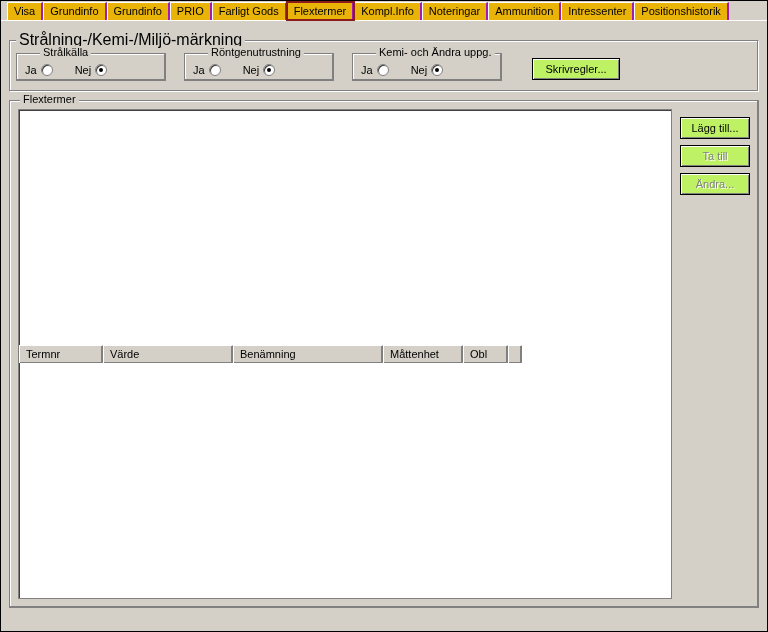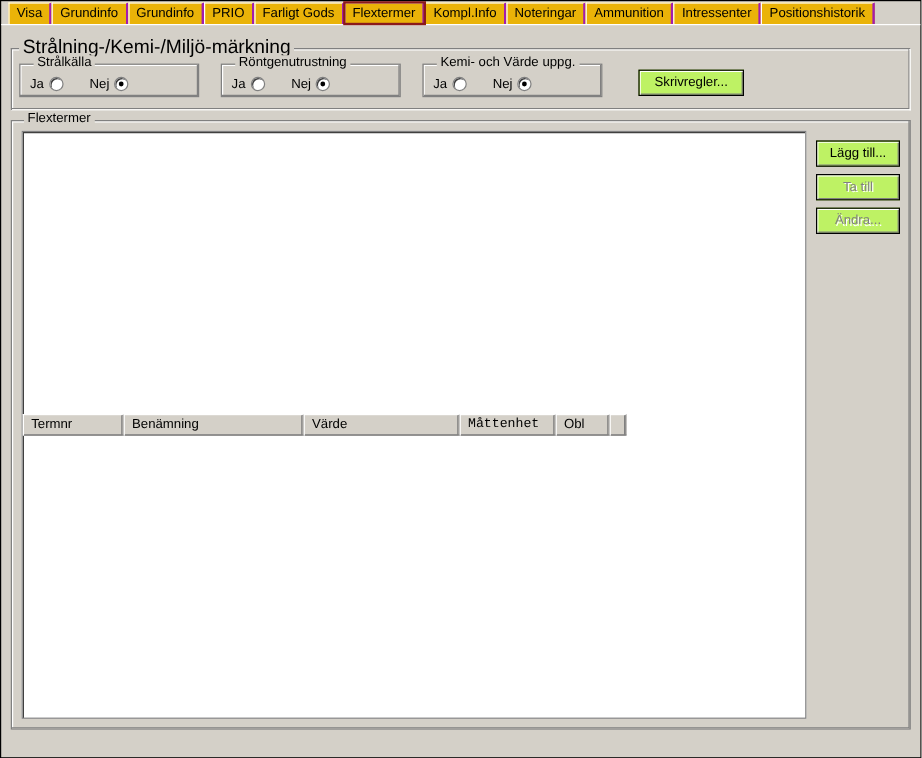--- a/index.html
+++ b/index.html
@@ -77,21 +77,21 @@
   .radio-group {
     border: 1px solid #808080;
     box-shadow: inset -1px -1px 0 #808080, inset 1px 1px 0 #fff;
     padding: 6px 8px 4px 8px;
     position: relative;
     min-width: 150px;
   }
   .radio-group .rg-title {
     position: absolute;
     top: -8px;
-    left: 11px;
+    left: 23px;
     background: #d4d0c8;
     padding: 0 3px;
     font-size: 11px;
   }
   .radio-row {
     display: flex;
     gap: 22px;
     align-items: center;
     margin-top: 4px;
   }
@@ -174,21 +174,21 @@
     border-left: 1px solid #fff;
     box-shadow: inset -1px -1px 0 #808080;
     font-size: 11px;
     padding: 1px 6px;
     height: 18px;
     line-height: 15px;
   }
   .col-termnr   { width: 84px; }
   .col-benamn   { width: 150px; }
   .col-varde    { width: 130px; }
-  .col-matt     { width: 80px; font-family: Liberation Mono, monospace; }
+  .col-matt     { width: 80px; }
   .col-obl      { width: 45px; }
   .col-rest     { flex: 1; }
   .list-body { flex: 1; background: #fff; }
   .side-buttons {
     width: 70px;
     display: flex;
     flex-direction: column;
     gap: 6px;
     margin-top: 8px;
   }
@@ -239,21 +239,21 @@
             <span class="radio-dot"></span>
           </div>
           <div class="radio-item">
             <span>Nej</span>
             <span class="radio-dot checked"></span>
           </div>
         </div>
       </div>
 
       <div class="radio-group">
-        <div class="rg-title">Kemi- och Värde uppg.</div>
+        <div class="rg-title">Kemi- och Ändra uppg.</div>
         <div class="radio-row">
           <div class="radio-item">
             <span>Ja</span>
             <span class="radio-dot"></span>
           </div>
           <div class="radio-item">
             <span>Nej</span>
             <span class="radio-dot checked"></span>
           </div>
         </div>
@@ -265,22 +265,22 @@
 
     </div>
   </fieldset>
 
   <div class="list-area">
     <div class="list-title">Flextermer</div>
 
     <div class="list-box">
       <div class="col-headers">
         <div class="col col-termnr">Termnr</div>
+        <div class="col col-varde">Värde</div>
         <div class="col col-benamn">Benämning</div>
-        <div class="col col-varde">Värde</div>
         <div class="col col-matt">Måttenhet</div>
         <div class="col col-obl">Obl</div>
         <div class="col col-rest"></div>
       </div>
       <div class="list-body"></div>
     </div>
 
     <div class="side-buttons">
       <div class="btn">Lägg till...</div>
       <div class="btn disabled">Ta till</div>

